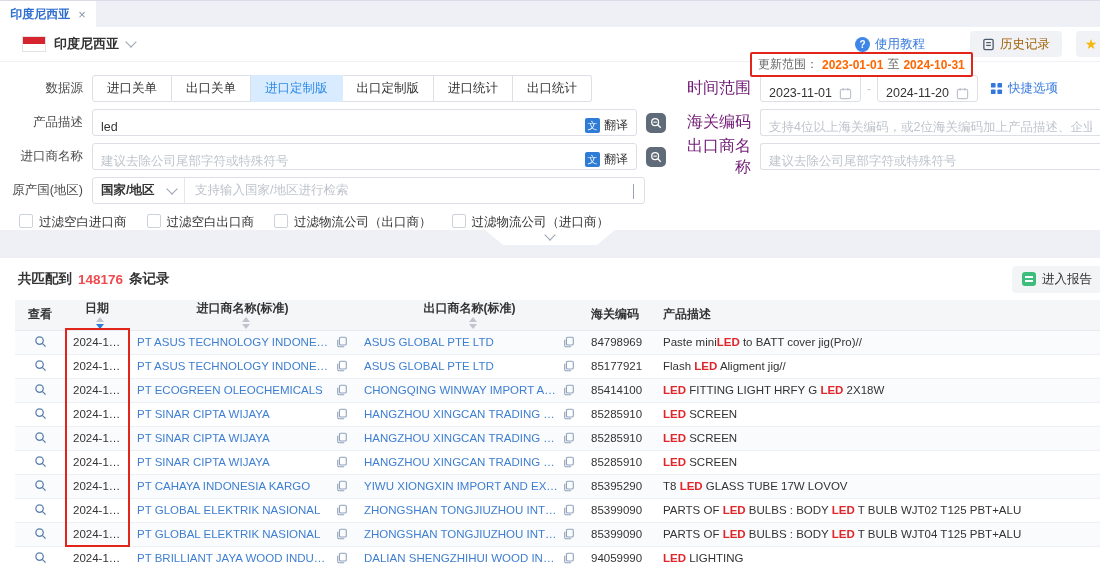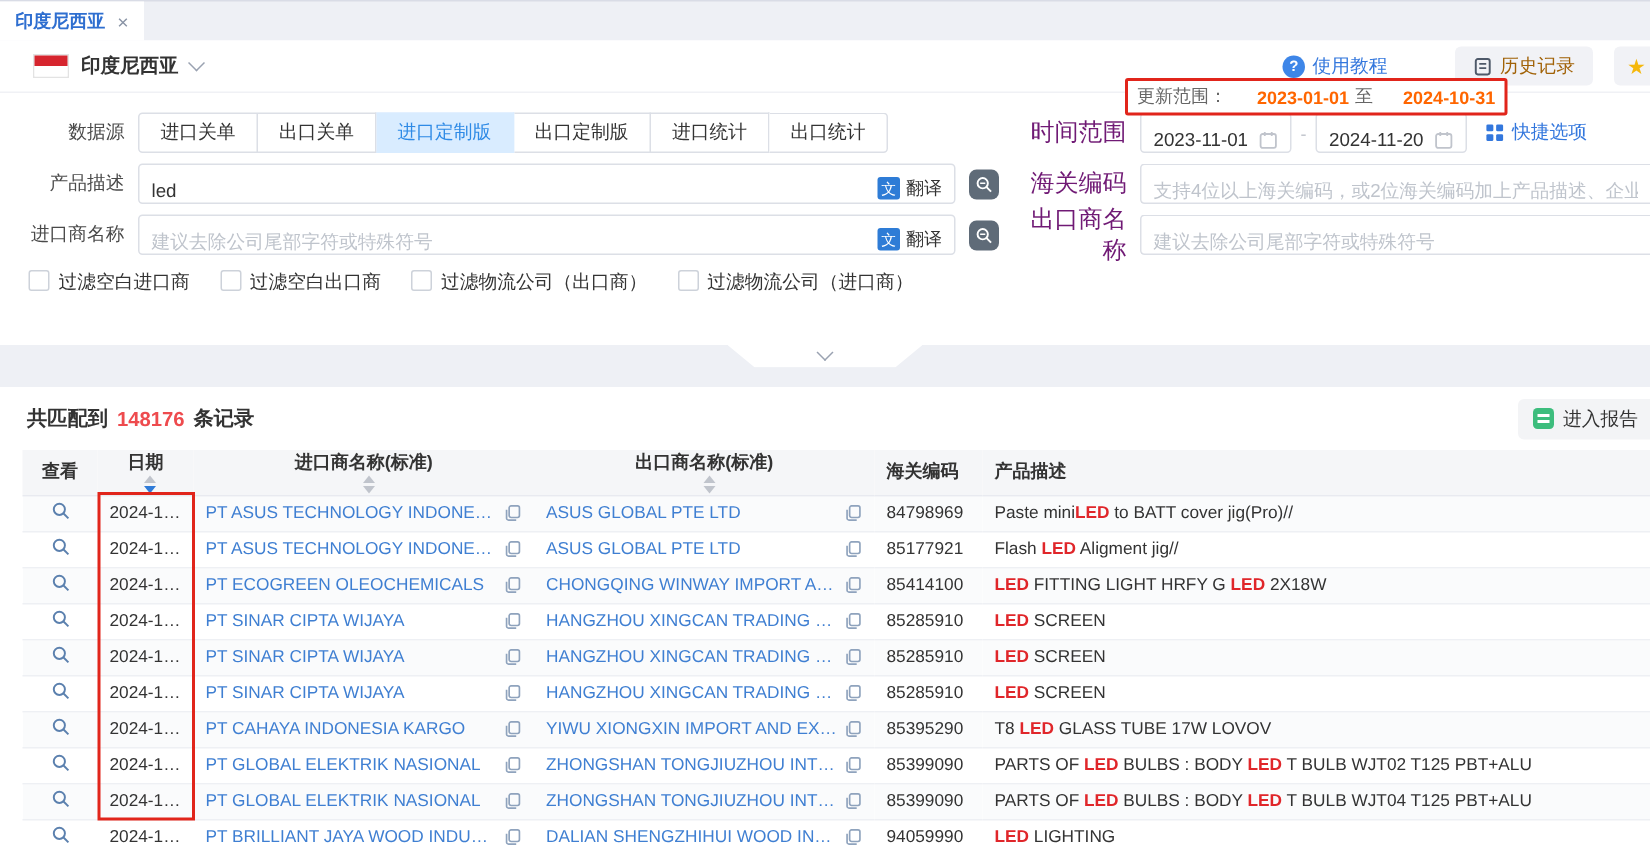--- a/index.html
+++ b/index.html
@@ -29,21 +29,21 @@
   .hist-btn { display:flex; align-items:center; gap:5px; background:#f1f2f6; border-radius:4px;
     height:26px; padding:0 12px; font-size:12.5px; color:#a16207; cursor:pointer;margin-left:31px; }
   .star-btn { background:#f1f2f6; border-radius:4px; height:26px; width:30px; display:flex;
     align-items:center; justify-content:center; color:#f5b80c; font-size:14px; margin-right:-20px; cursor:pointer; }
 
   
   .update-box { position:absolute; left:750px; top:52px; border:2px solid #e1251b; border-radius:2px;
     padding:2px 6px; display:flex; align-items:center; gap:4px; background:#fff; z-index:20;
     font-size:12px; white-space:nowrap; }
   .update-box .lbl { color:#666; }
-  .update-box .dt { color:#ff6600; font-weight:bold;margin-left:16px; }
+  .update-box .dt { color:#ff6600; font-weight:bold; }
   .update-box .to { color:#666; }
 
   
   .filters { padding:13px 0 0 0; background:#fff; height:168px; }
   .frow { display:flex; align-items:center; margin-bottom:7px; height:27px; }
   .fleft { display:flex; align-items:center; width:678px; flex:none; }
   .fright { display:flex; align-items:center; flex:1; }
   .flabel { width:92px; flex:none; text-align:right; padding-right:9px; color:#4a4a4a; font-size:12.5px; }
   .flabel-r { width:82px; flex:none; text-align:right; padding-right:9px; color:#701a75; font-size:16px; }
 
@@ -260,20 +260,33 @@
       </span>
     </div>
     <div class="fright">
       <span class="flabel-r">出口商名称</span>
       <div class="input-wrap hs-wrap">
         <input placeholder="建议去除公司尾部字符或特殊符号" style="">
       </div>
     </div>
   </div>
 
+  <div class="frow">
+    <div class="fleft">
+      <span class="flabel">原产国(地区)</span>
+      <div class="combo">
+        <span class="combo-select">
+          <span class="cs-label">国家/地区</span>
+          <span class="chev"></span>
+        </span>
+        <span class="combo-ph">支持输入国家/地区进行检索</span>
+        <span class="combo-caret"><span class="chev"></span></span>
+      </div>
+    </div>
+  </div>
 
   <div class="cbrow" id="cb-row">
       <span class="cb">
         <span class="box"></span>
         <span class="cbl">过滤空白进口商</span>
       </span>
       <span class="cb">
         <span class="box"></span>
         <span class="cbl">过滤空白出口商</span>
       </span>

